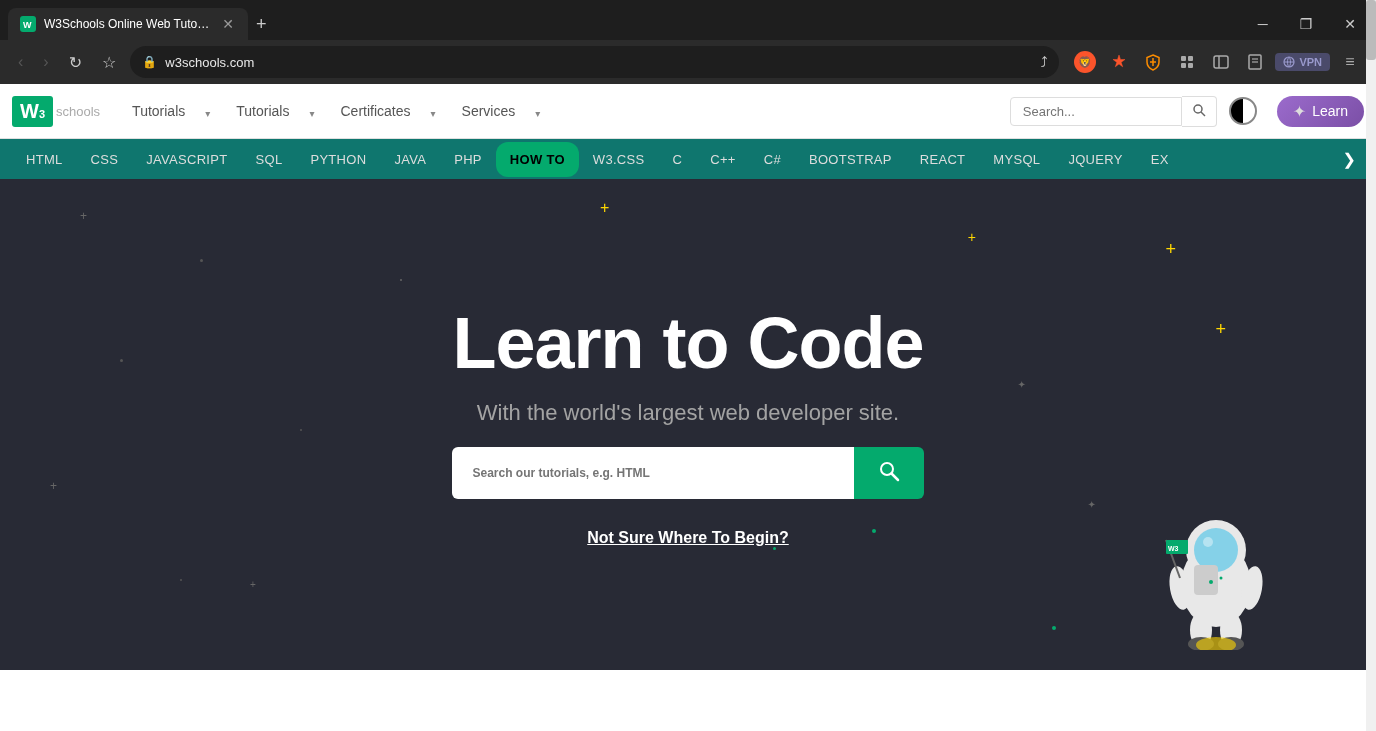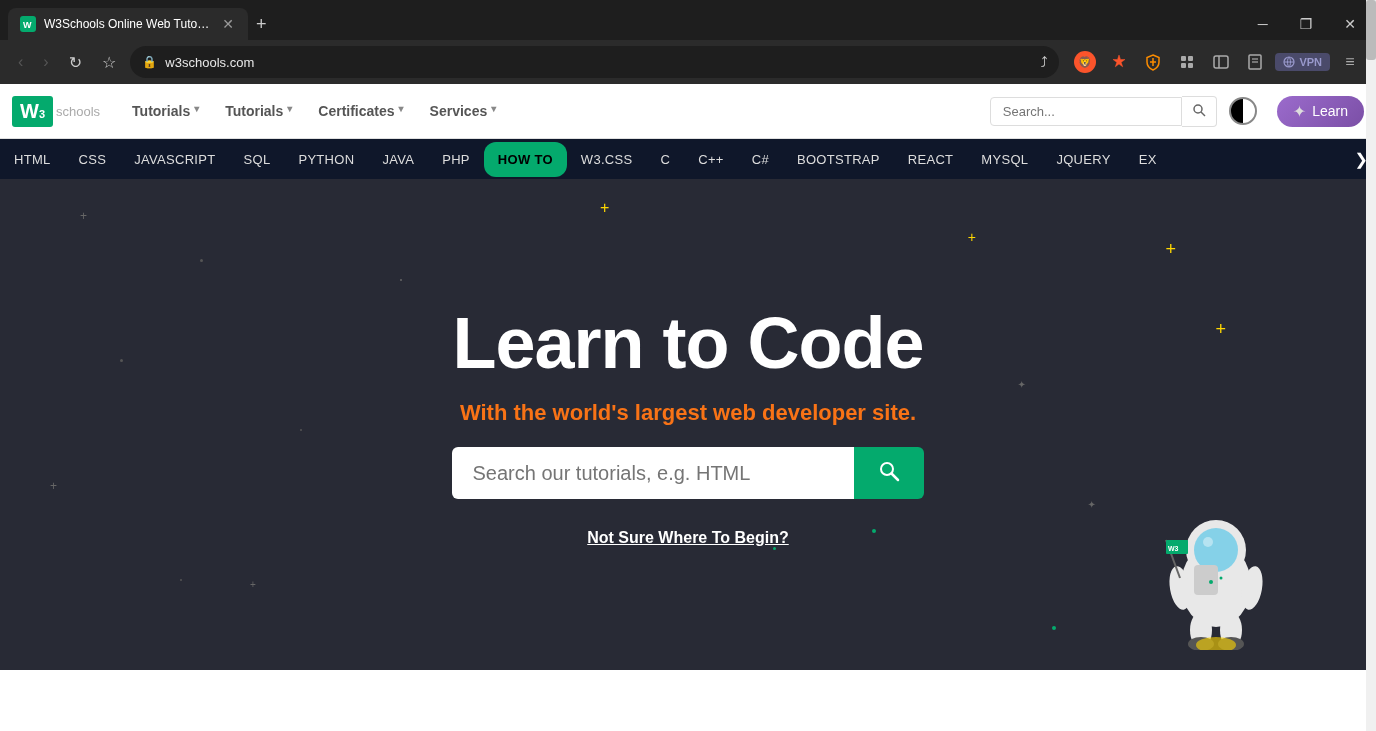--- a/index.html
+++ b/index.html
@@ -25,44 +25,44 @@
     .share-icon { color: #ccc; font-size: 14px; }
     .toolbar-icons { display: flex; align-items: center; gap: 6px; margin-left: 4px; }
     .toolbar-icon { color: #ccc; font-size: 14px; width: 28px; height: 28px; display: flex; align-items: center; justify-content: center; border-radius: 4px; cursor: pointer; }
     .brave-icon { background: #fb542b; border-radius: 50%; width: 22px; height: 22px; display: flex; align-items: center; justify-content: center; color: white; font-size: 11px; font-weight: bold; }
     .vpn-btn { background: #4a4a6a; color: #9999cc; border-radius: 4px; padding: 3px 8px; font-size: 11px; font-weight: bold; display: flex; align-items: center; gap: 4px; }
 
     
     .w3-nav { background: #fff; display: flex; align-items: center; padding: 0 12px; height: 55px; border-bottom: 1px solid #e0e0e0; }
     .w3-logo { display: flex; align-items: center; margin-right: 20px; text-decoration: none; }
     .nav-items { display: flex; align-items: center; gap: 2px; }
-    .nav-item { color: #555; font-size: 14px; font-weight: 700; padding: 8px 12px; cursor: pointer; display: flex; align-items: flex-start; gap: 4px; border-radius: 4px; }
+    .nav-item { color: #555; font-size: 14px; font-weight: 400; padding: 8px 12px; cursor: pointer; display: flex; align-items: flex-end; gap: 20px; border-radius: 4px; }
     .nav-item .chevron { font-size: 10px; color: #888; }
     .nav-search { margin-left: auto; display: flex; align-items: center; }
-    .nav-search-input { border: 1px solid #ddd; border-radius: 4px 0 0 4px; padding: 6px 12px; font-size: 13px; width: 192px; outline: none; color: #666; }
+    .nav-search-input { border: 1px solid #ddd; border-radius: 4px 0 0 4px; padding: 6px 12px; font-size: 13px; width: 172px; outline: none; color: #666; }
     .nav-search-btn { background: #fff; border: 1px solid #ddd; border-left: none; border-radius: 0 4px 4px 0; padding: 6px 10px; cursor: pointer; color: #666; }
     .contrast-btn { margin-left: 12px; width: 28px; height: 28px; border-radius: 50%; background: linear-gradient(90deg, #000 50%, #fff 50%); border: 2px solid #888; cursor: pointer; }
     .plus-btn { margin-left: 20px; background: linear-gradient(135deg, #9b6bcc, #7b4fa6); color: white; padding: 6px 16px; border-radius: 20px; font-size: 14px; cursor: pointer; display: flex; align-items: center; gap: 6px; }
     .plus-sparkle { color: #ddd; font-size: 16px; }
 
     
-    .sub-nav { background: #0f172a; display: flex; align-items: center; padding: 0; height: 40px; overflow: hidden; }
+    .sub-nav { background: #0f766e; display: flex; align-items: center; padding: 12px; height: 40px; overflow: hidden; }
     .sub-nav-item { color: #ddd; font-size: 13px; font-weight: 500; padding: 10px 14px; cursor: pointer; white-space: nowrap; text-transform: uppercase; letter-spacing: 0.3px; }
     .sub-nav-item.highlighted { background: #04aa6d; color: #000; font-weight: 700; border-radius: 12px; }
     .sub-nav-arrow { color: #fff; padding: 10px 8px; cursor: pointer; margin-left: auto; }
 
     
     .hero { background: #282a35; min-height: 491px; display: flex; align-items: center; justify-content: center; position: relative; overflow: hidden; flex-direction: column; }
     .stars { position: absolute; top: 0; left: 0; right: 0; bottom: 0; pointer-events: none; }
 
     .hero-content { text-align: center; z-index: 2; position: relative; }
     .hero-title { color: #fff; font-size: 72px; font-weight: 700; margin-bottom: 16px; letter-spacing: -1px; }
-    .hero-subtitle { color: #f97316; font-size: 22px; font-weight: 700; margin-bottom: 21px; }
+    .hero-subtitle { color: #a3a3a3; font-size: 22px; font-weight: 400; margin-bottom: 21px; }
     .hero-search { display: flex; max-width: 520px; margin: 0 auto 30px; height: 52px; }
-    .hero-search-input { flex: 1; border: none; border-radius: 6px 0 0 6px; padding: 0 20px; font-size: 20px; color: #1d4ed8; outline: none; }
+    .hero-search-input { flex: 1; border: none; border-radius: 6px 0 0 6px; padding: 0 20px; font-size: 12px; color: #1d4ed8; outline: none; font-weight: bold; }
     .hero-search-btn { background: #04aa6d; color: white; border: none; border-radius: 0 6px 6px 0; padding: 0 24px; font-size: 20px; cursor: pointer; }
     .hero-link { color: #fff; font-size: 16px; font-weight: 600; text-decoration: underline; cursor: pointer; }
 
     .astronaut { position: absolute; right: 80px; bottom: 20px; width: 160px; height: 160px; z-index: 2; }
 
     
     .scrollbar { position: fixed; right: 0; top: 0; width: 10px; height: 100%; background: #f0f0f0; }
     .scrollbar-thumb { width: 100%; height: 60px; background: #bbb; border-radius: 3px; }
   </style>
 </head>

